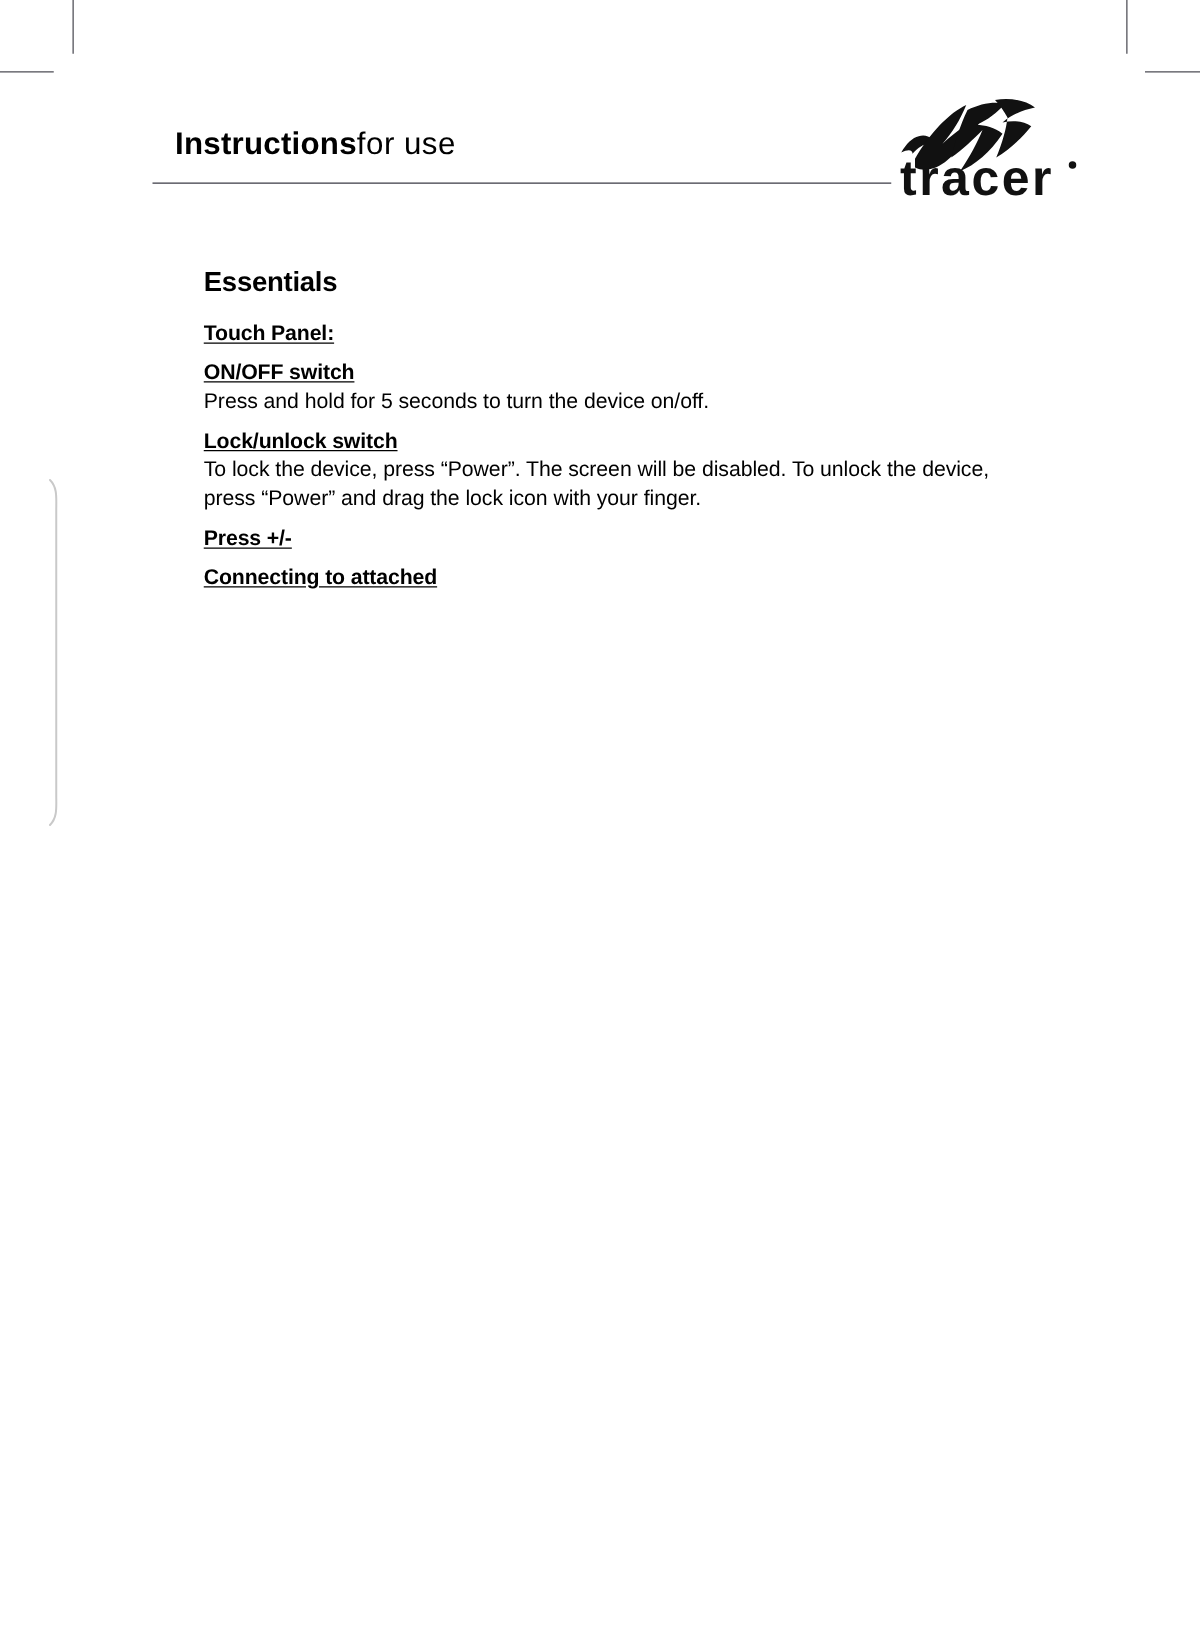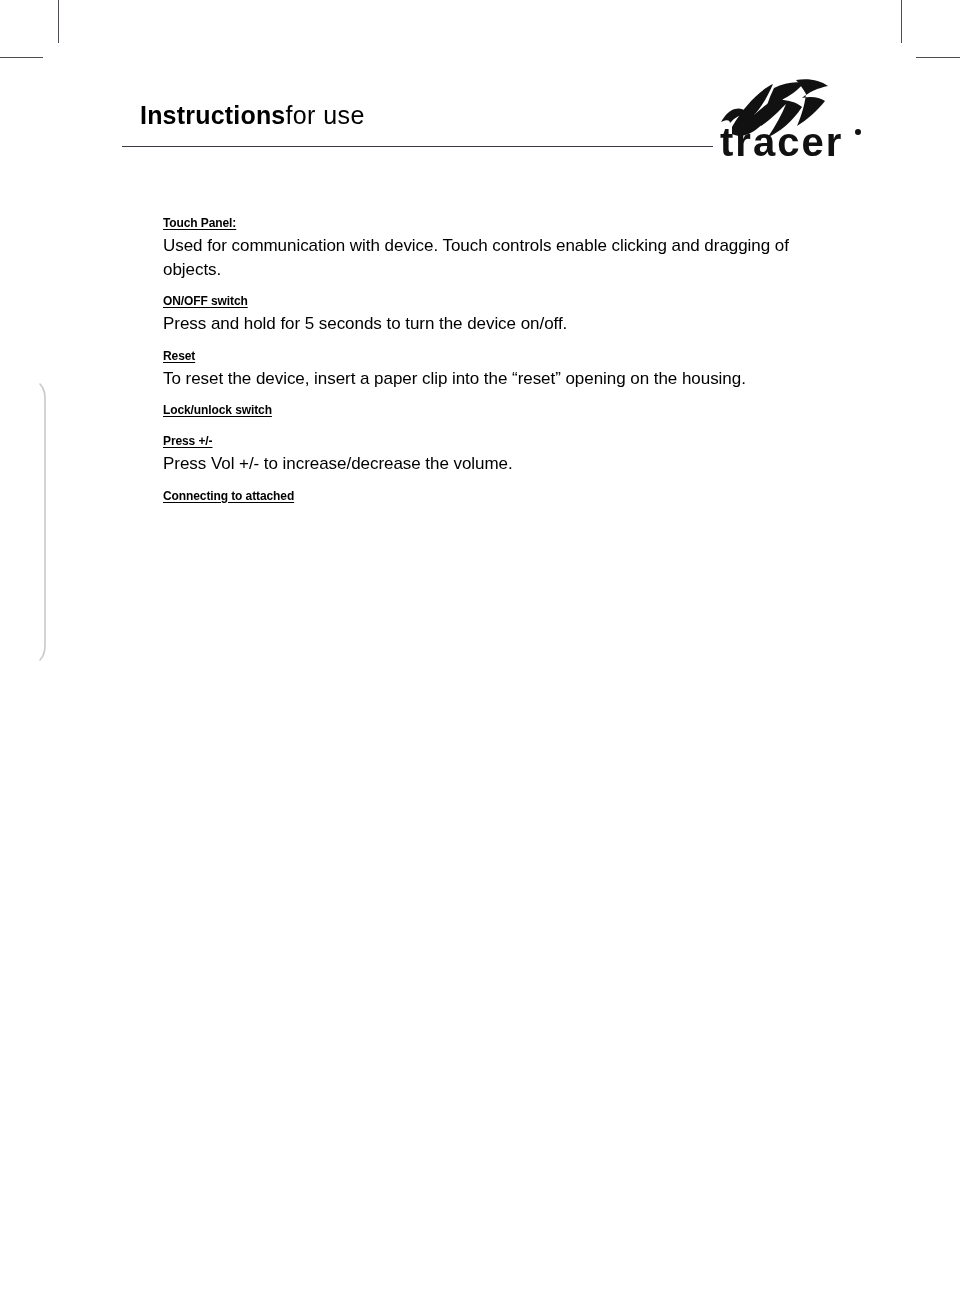--- a/index.html
+++ b/index.html
@@ -87,21 +87,21 @@
   }
   .sec-title {
     font-size: 22px;
     font-weight: bold;
     line-height: 28px;
     margin: 0 0 16px 0;
     letter-spacing: -0.2px;
   }
   .block { margin: 0 0 9px 0; }
   .sub-title {
-    font-size: 12px;
+    font-size: 17px;
     font-weight: bold;
     line-height: 22px;
     text-decoration: underline;
     text-underline-offset: 2px;
     margin: 0;
     display: inline-block;
     letter-spacing: -0.1px;
   }
   .body-text {
     font-size: 17px;
@@ -153,43 +153,39 @@
       <path d="M78 2 C90 0, 102 2, 110 8 C100 10, 91 14, 84 20 C93 18, 101 19, 107 23 C99 33, 89 42, 79 48 C84 36, 87 25, 88 16 C85 11, 82 6, 78 2 Z"></path>
     </g>
     <g fill="#111111">
       <text x="2" y="78" font-family="'Liberation Sans', sans-serif" font-size="40" font-weight="bold" letter-spacing="2">tracer</text>
     </g>
     <circle cx="140" cy="54" r="3" fill="#111111"></circle>
   </svg>
 
   <div class="content">
 
+    <h1 class="sec-title">Essentials</h1>
 
     <div class="block">
       <div class="sub-title">Touch Panel:</div>
-      <p class="body-text">Used for communication with device. Touch controls enable clicking and dragging of objects.</p>
     </div>
 
     <div class="block">
       <div class="sub-title">ON/OFF switch</div>
       <p class="body-text">Press and hold for 5 seconds to turn the device on/off.</p>
     </div>
 
-    <div class="block">
-      <div class="sub-title">Reset</div>
-      <p class="body-text justified">To reset the device, insert a paper clip into the “reset” opening on the housing.</p>
-    </div>
 
     <div class="block">
       <div class="sub-title">Lock/unlock switch</div>
+      <p class="body-text">To lock the device, press “Power”. The screen will be disabled. To unlock the device, press “Power” and drag the lock icon with your finger.</p>
     </div>
 
     <div class="block">
       <div class="sub-title">Press +/-</div>
-      <p class="body-text">Press Vol +/- to increase/decrease the volume.</p>
     </div>
 
     <div class="block">
       <div class="sub-title">Connecting to attached</div>
     </div>
 
   </div>
 
   <div class="page-number">13</div>
 

